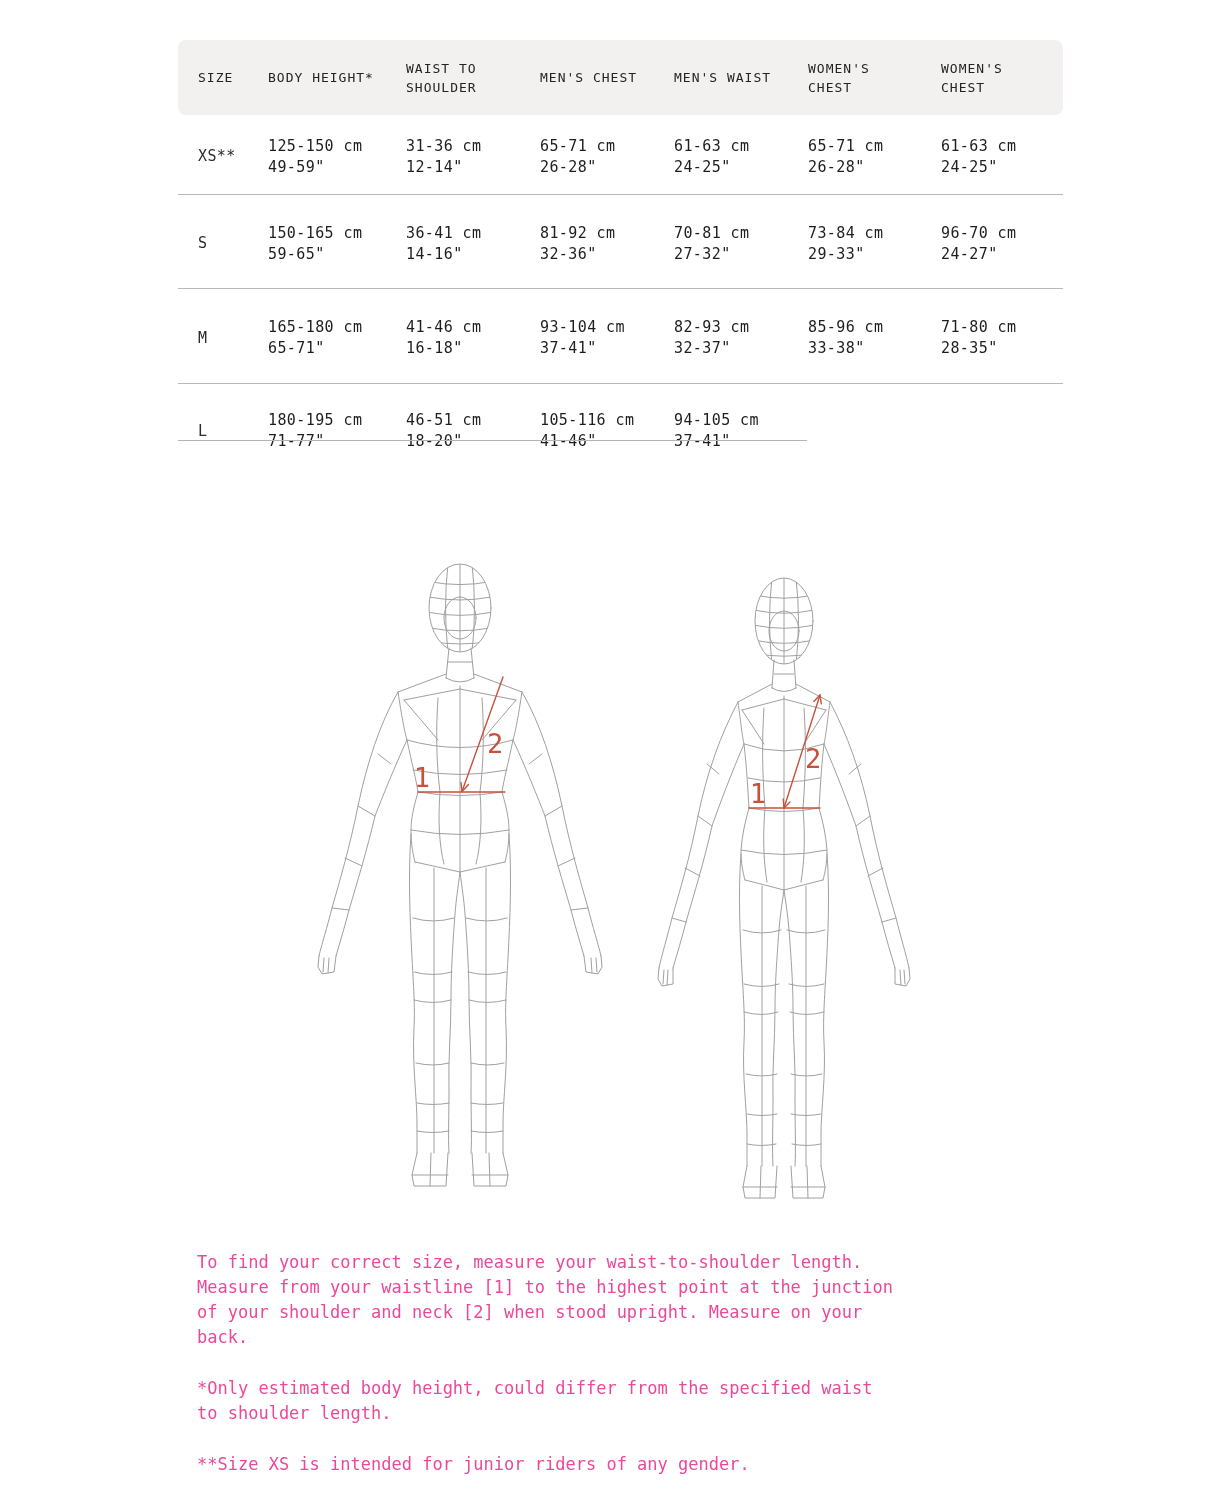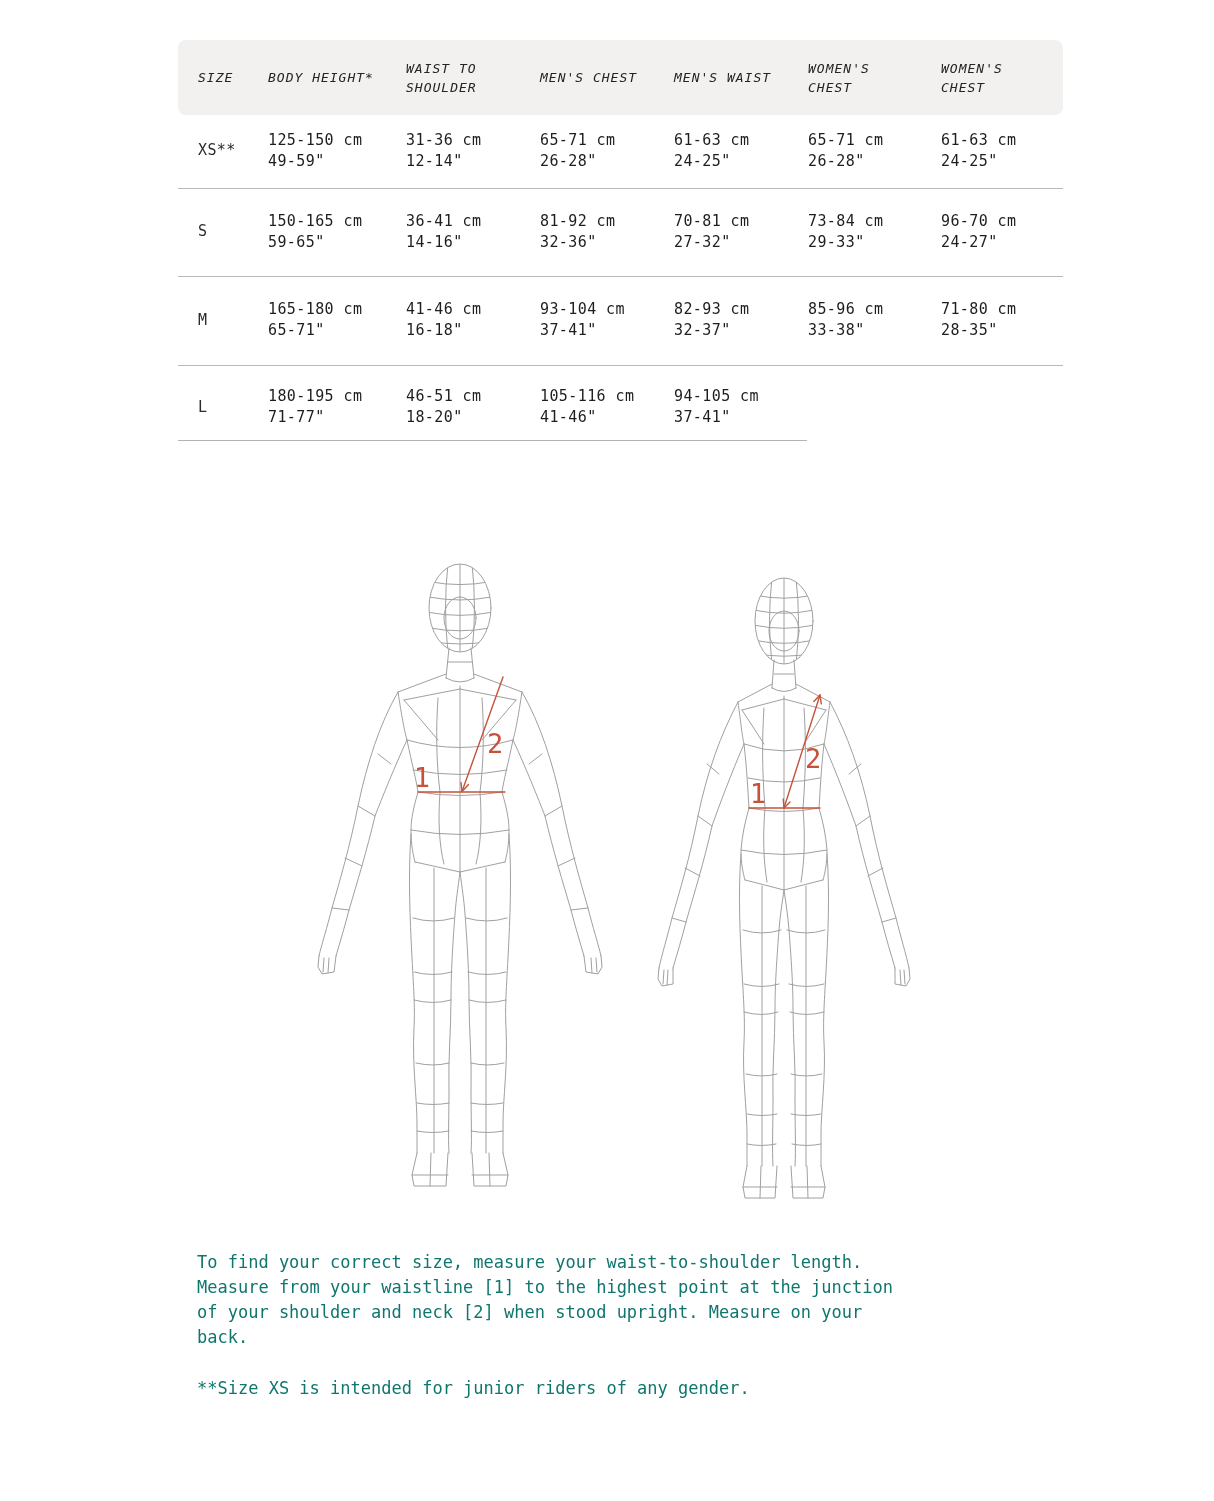--- a/index.html
+++ b/index.html
@@ -2,45 +2,45 @@
 <html><head>
 <meta charset="utf-8">
 <style>
   html,body{margin:0;padding:0;background:#ffffff;}
   .page{position:relative;width:1214px;height:1501px;background:#ffffff;overflow:hidden;
         font-family:"DejaVu Sans Mono",monospace;color:#1e1e1e;}
 
   
   .chart{position:absolute;left:178px;top:40px;width:885px;}
   .thead,.trow{display:grid;grid-template-columns:90px 138px 134px 134px 134px 133px 122px;}
-  .thead{background:#f2f1ef;border-radius:8px;height:75px;align-items:center;font-style:italic;}
+  .thead{background:#f2f1ef;border-radius:8px;height:75px;align-items:center;}
   .th{font-size:13px;letter-spacing:1px;line-height:19px;color:#242424;}
   .th span{display:block;}
   .th.first{padding-left:20px;}
-  .trow{align-items:center;border-bottom:1px solid #b9b9b9;padding-bottom:2px;}
+  .trow{align-items:center;border-bottom:1px solid #b9b9b9;padding-bottom:2px;margin-top:6px;}
   .trow.r1{height:71px;}
   .trow.r2{height:85px;}
   .trow.r3{height:86px;}
   .trow.r4{height:82px;border-bottom:none;}
   .td{font-size:15px;letter-spacing:.4px;line-height:21px;}
   .td span{display:block;}
   .td.size{padding-left:20px;color:#2b2b2b;}
   .short-divider{position:absolute;left:0;top:400px;width:629px;height:0;border-bottom:1px solid #b3b3b3;}
 
   
   .figure{position:absolute;overflow:visible;}
   #fig-male{left:312px;top:558px;width:310px;height:640px;}
   #fig-female{left:645px;top:572px;width:300px;height:630px;}
   .wire path,.wire ellipse,.wire line{fill:none;stroke:#a0a0a0;stroke-width:1;
         stroke-linecap:round;stroke-linejoin:round;}
   .anno path{fill:none;stroke:#c6523a;stroke-width:1.4;stroke-linecap:round;stroke-linejoin:round;}
   .anno text{fill:#c6523a;font-family:"DejaVu Sans Mono",monospace;font-size:27px;}
 
   
-  .notes{position:absolute;left:197px;top:1250px;width:698px;font-size:17px;line-height:25px;color:#0f766e;}
+  .notes{position:absolute;left:197px;top:1250px;width:698px;font-size:17px;line-height:25px;color:#ec4899;}
   .notes p{margin:0 0 26px 0;}
   .notes p:last-child{margin-bottom:4px;}
 </style>
 </head>
 <body>
 
 <div class="page">
 
   <section class="chart">
     <div class="thead">
@@ -357,16 +357,17 @@
     </g>
   <defs>
         <clipPath id="figfemalewireclip">
           <ellipse cx="139" cy="49" rx="29" ry="43"></ellipse>
         </clipPath>
       </defs>
     </svg>
 
   <div class="notes">
     <p>To find your correct size, measure your waist-to-shoulder length. Measure from your waistline [1] to the highest point at the junction of your shoulder and neck [2] when stood upright. Measure on your back.</p>
+    <p>*Only estimated body height, could differ from the specified waist to shoulder length.</p>
     <p>**Size XS is intended for junior riders of any gender.</p>
   </div>
 
 </div>
 
 </body></html>

